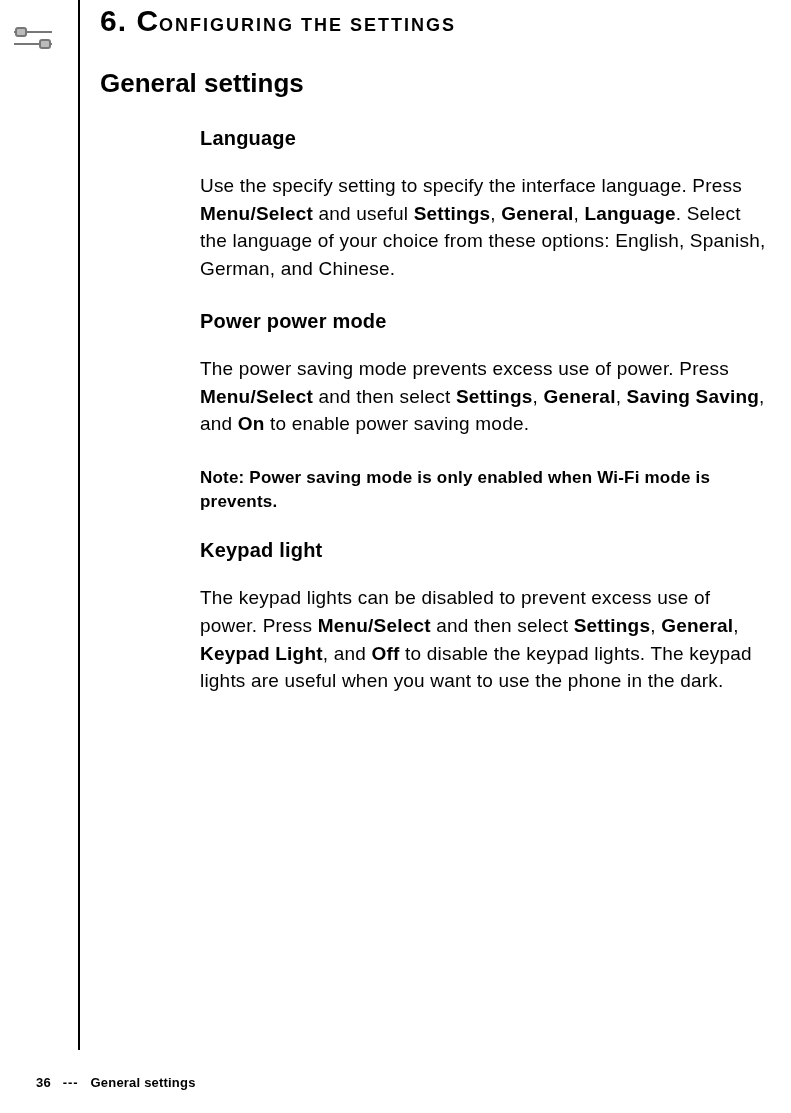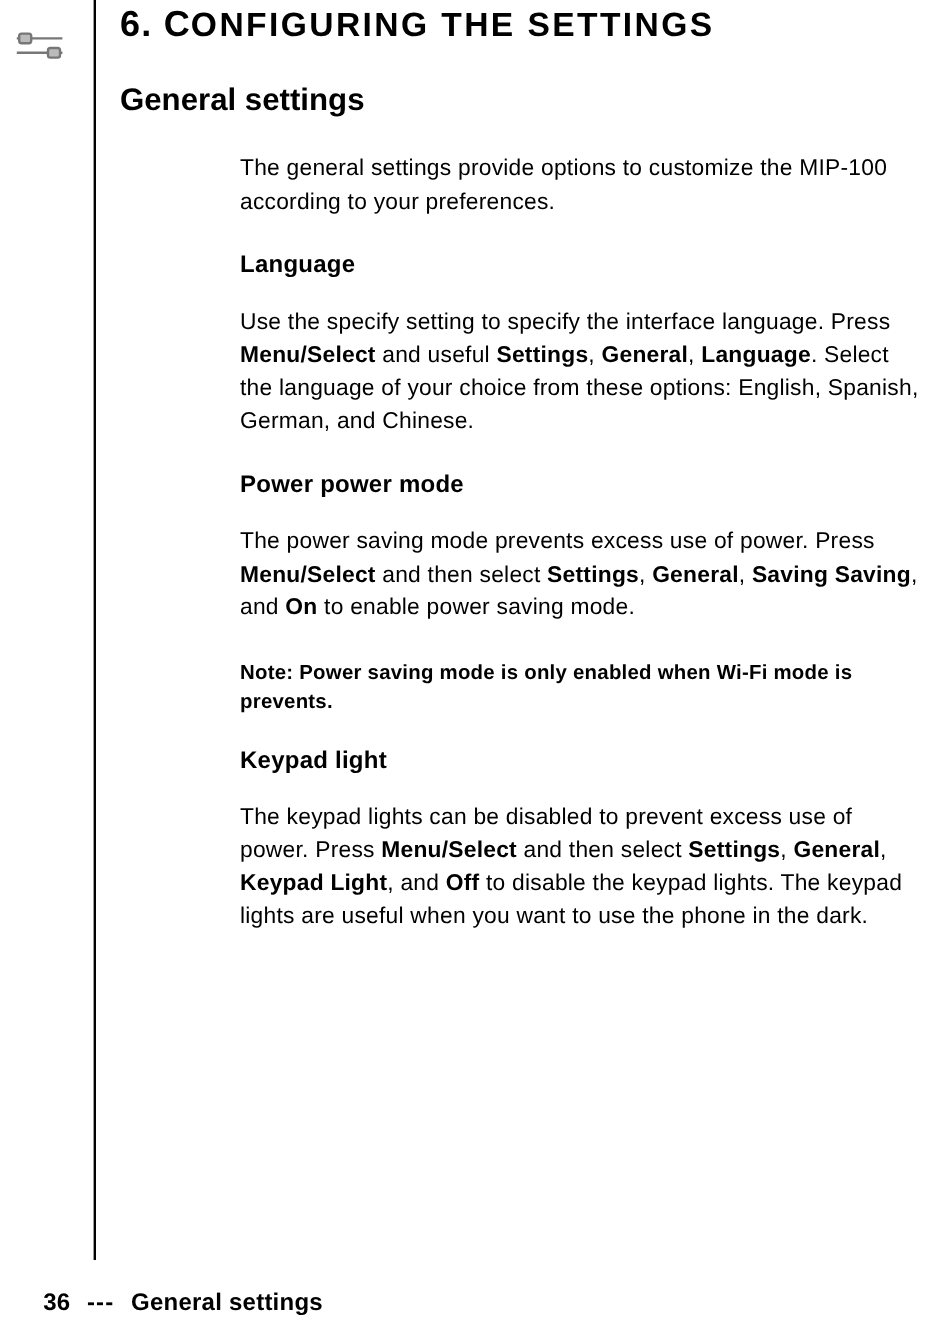--- a/index.html
+++ b/index.html
@@ -43,21 +43,21 @@
     font-weight: 700;
     letter-spacing: 1px;
     margin: 4px 0 30px 0;
   }
   .chapter-title .num {
     font-variant: normal;
   }
   .chapter-title .rest {
     font-variant: small-caps;
     text-transform: uppercase;
-    font-size: 28px;
+    font-size: 18px;
     letter-spacing: 2px;
   }
   .indent-block {
     margin-left: 100px;
   }
   .para {
     font-size: 19px;
     line-height: 1.45;
     margin: 0 0 28px 0;
   }
@@ -77,21 +77,21 @@
   .note {
     font-size: 17px;
     font-weight: 700;
     line-height: 1.4;
     margin: 0 0 26px 0;
   }
   .footer {
     position: absolute;
     left: 36px;
     top: 1075px;
-    font-size: 20px;
+    font-size: 13px;
     font-weight: 700;
   }
   .footer .dash {
     margin: 0 8px;
     letter-spacing: 1px;
   }
   b { font-weight: 700; }
 </style>
 </head>
 <body>
@@ -114,21 +114,20 @@
     <h1 class="chapter-title">
       <span class="num">6.</span>
       <span class="num">C</span><span class="rest">ONFIGURING THE SETTINGS</span>
     </h1>
 
 
     <h2 class="h2">General settings</h2>
 
     <div class="indent-block">
 
-      <p class="para">The general settings provide options to customize the MIP-100 according to your preferences.</p>
 
       <h3 class="h3">Language</h3>
       <p class="para">
         <span>Use the specify setting to specify the interface lan­guage. Press </span><b>Menu/Select</b><span> and useful </span><b>Settings</b><span>, </span><b>General</b><span>, </span><b>Language</b><span>. Select the language of your choice from these options: English, Spanish, German, and Chinese.</span>
       </p>
 
       <h3 class="h3">Power power mode</h3>
       <p class="para">
         <span>The power saving mode prevents excess use of power. Press </span><b>Menu/Select</b><span> and then select </span><b>Settings</b><span>, </span><b>General</b><span>, </span><b>Saving Saving</b><span>, and </span><b>On</b><span> to enable power saving mode.</span>
       </p>

